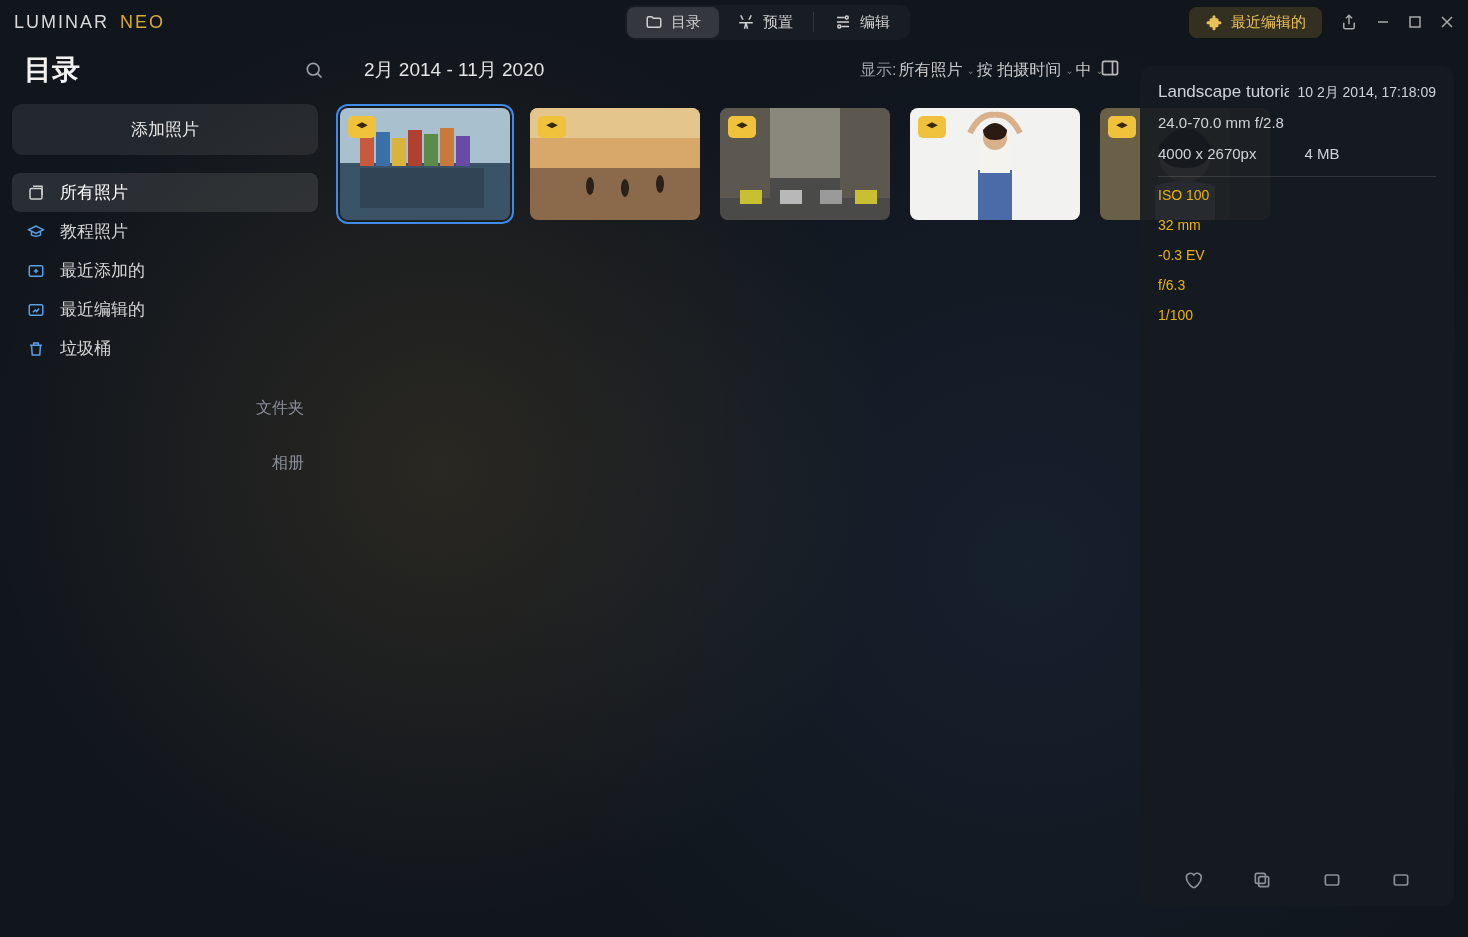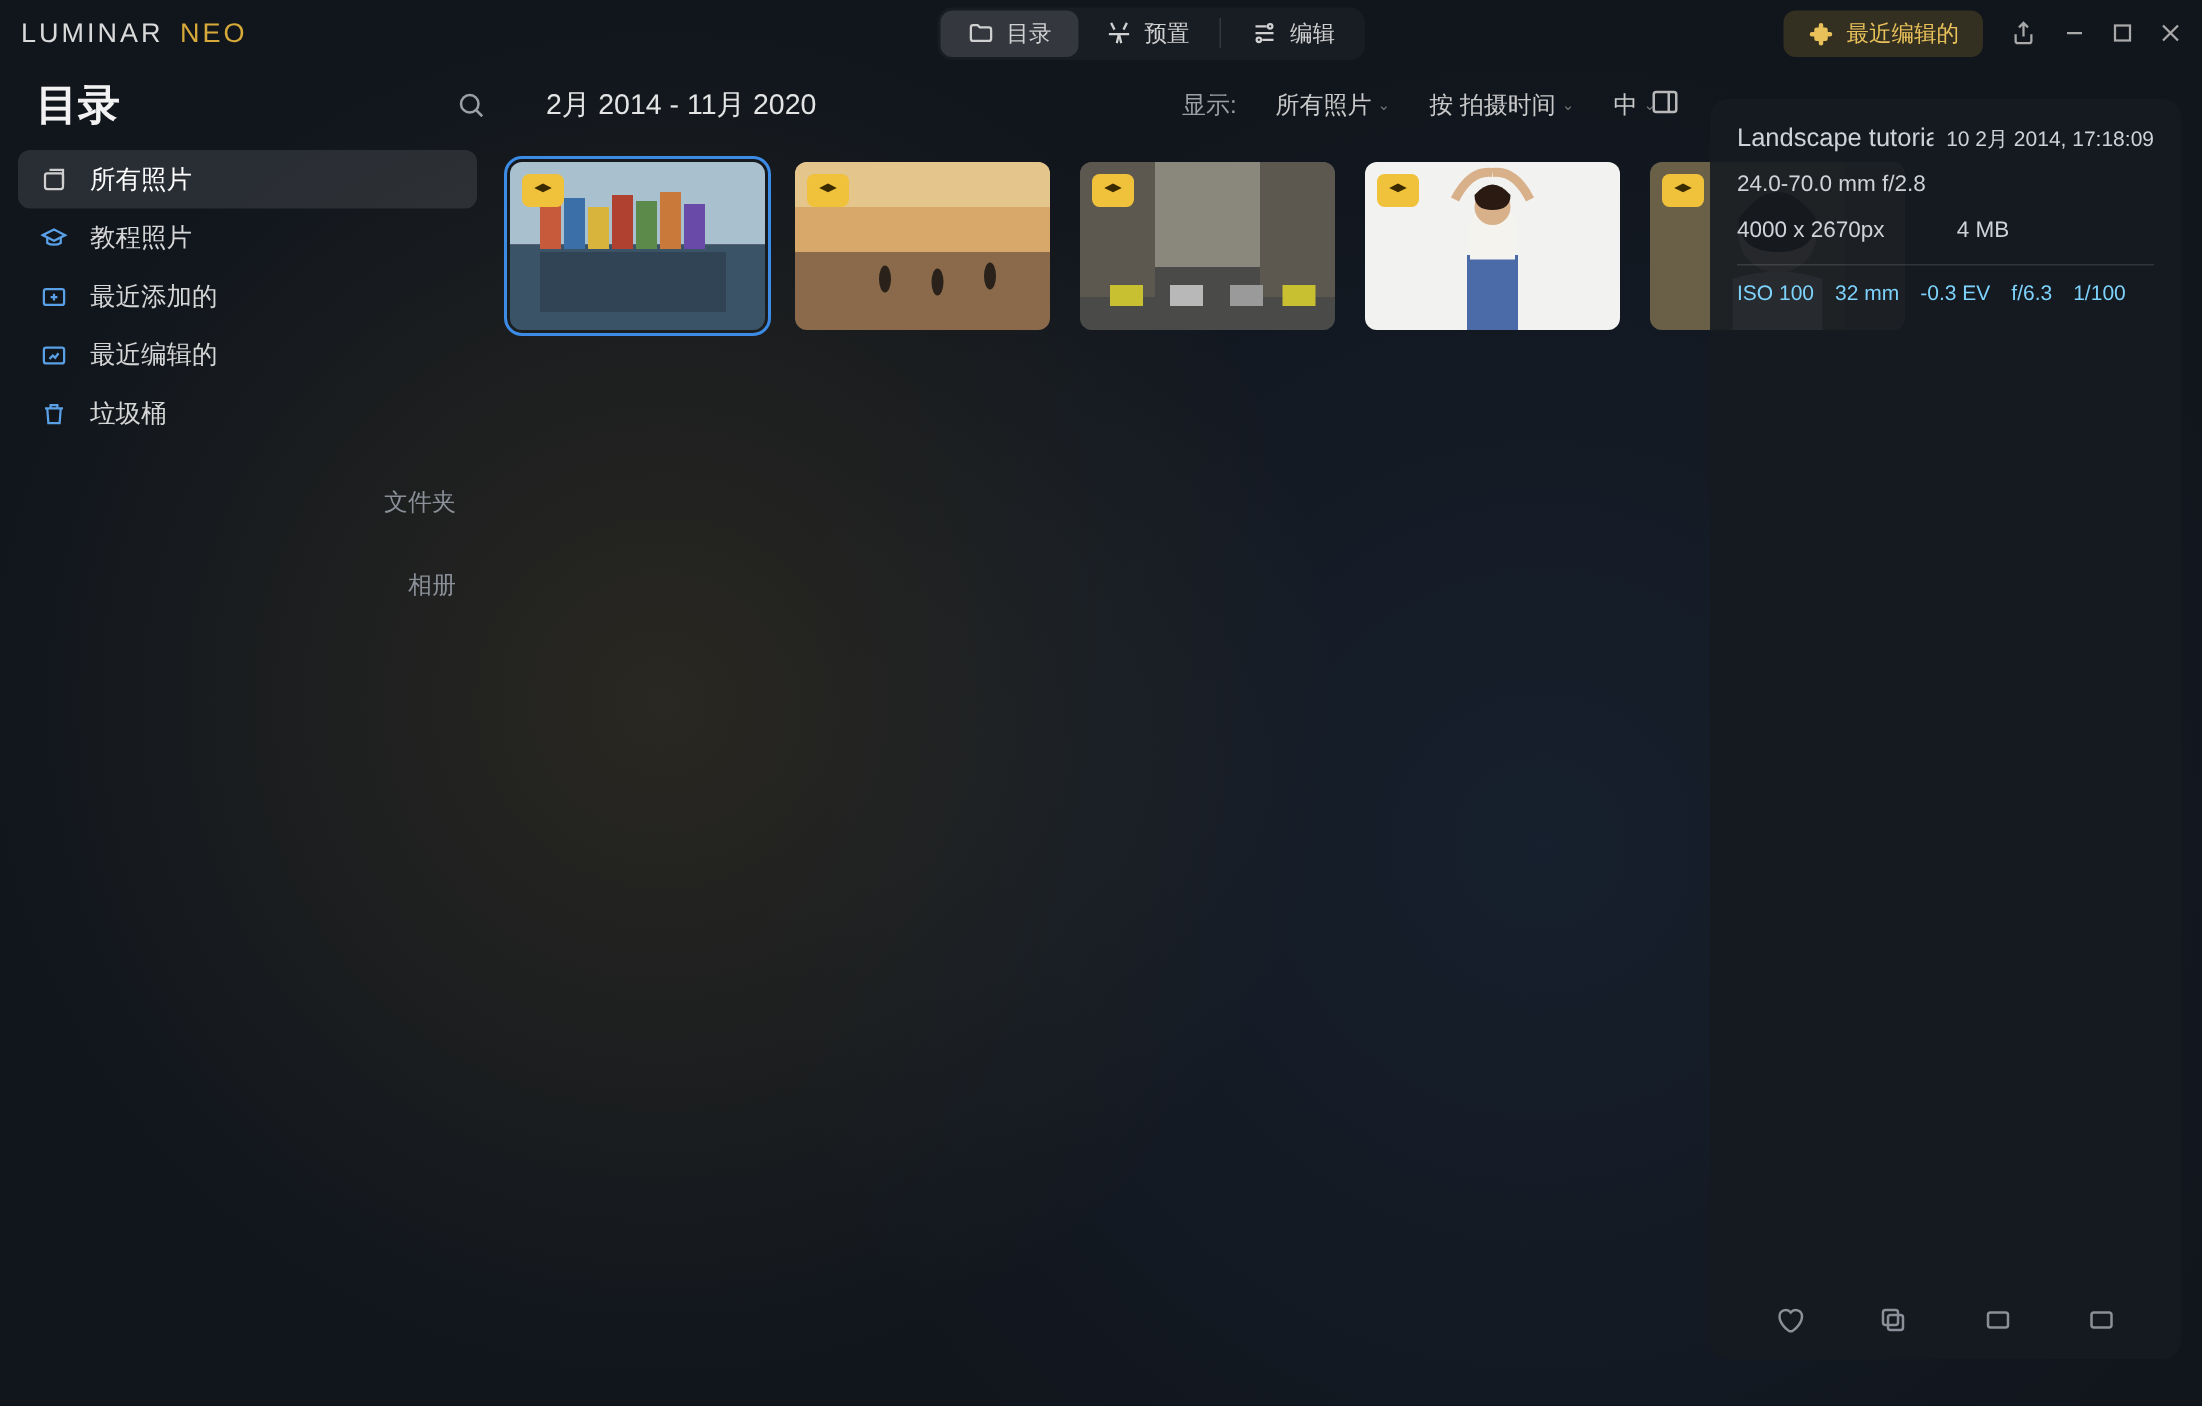--- a/index.html
+++ b/index.html
@@ -61,21 +61,21 @@
 
 .second-row {
   position:relative; z-index:5;
   display:flex; align-items:center;
   padding: 6px 24px 10px 24px;
   height: 56px;
 }
 .sidebar-title { font-size:28px; font-weight:700; color:#f2f2f2; }
 .search-icon { margin-left:224px; color:#9aa0a6; cursor:pointer; }
 .date-range { margin-left:40px; font-size:19px; color:#e4e4e4; }
-.filter-bar { margin-left:auto; display:flex; align-items:center; gap:26px; font-size:16px; color:#c9c9c9; margin-right: 340px;}
+.filter-bar { margin-left:auto; display:flex; align-items:center; gap:2px; font-size:16px; color:#c9c9c9; margin-right: 340px;}
 .filter-label { color:#9aa0a6; }
 .filter-drop { display:flex; align-items:center; gap:4px; cursor:pointer;}
 .chev { font-size:10px; color:#777; }
 
 .main {
   position:relative; z-index:5;
   display:flex;
   height: calc(100% - 100px);
 }
 .sidebar {
@@ -145,21 +145,21 @@
 .info-title-row { display:flex; justify-content:center; align-items:baseline; gap:8px; }
 .info-title { font-size:17px; color:#cfd3d8; white-space:nowrap; overflow:hidden; }
 .info-date { font-size:14px; color:#cfd3d8; white-space:nowrap;}
 .camera-row { display:flex; align-items:center; gap:10px; margin-top:22px; }
 .camera-name { font-size:17px; font-weight:600; color:#eaeaea; white-space:nowrap; overflow:hidden; flex:1;}
 .awb { font-size:12px; color:#9aa0a6; }
 .meter-icon { color:#9aa0a6; }
 .lens { font-size:15px; color:#cfd3d8; margin-top:12px; }
 .dim-row { display:flex; gap:48px; font-size:15px; color:#cfd3d8; margin-top:14px; }
 .sep-line { height:1px; background:rgba(255,255,255,0.12); margin:14px 0 10px 0; }
-.exif-row { display:flex; gap:14px; font-size:14px; color:#7dd3fc; }
+.exif-row { display:flex; gap:14px; font-size:14px; color:#eab308;flex-direction:column; }
 .info-footer {
   margin-top:auto;
   display:flex; justify-content:space-around;
   padding-top:12px;
   color:#8a8f98;
 }
 .info-footer .ic { cursor:pointer; }
 
 .panel-toggle {
   position:absolute;
@@ -263,20 +263,21 @@
 
 <span class="panel-toggle">
   <svg width="20" height="20" viewBox="0 0 24 24" fill="none" stroke="currentColor" stroke-width="2">
       <rect x="3" y="4" width="18" height="16" rx="2"></rect>
       <path d="M15 4v16"></path>
     </svg>
 </span>
 
 <div class="main">
   <div class="sidebar">
+    <div class="add-photos">添加照片</div>
 
     <div class="nav-item active">
       <span class="ni-icon">
           <svg width="18" height="18" viewBox="0 0 24 24" fill="none" stroke="currentColor" stroke-width="2">
             <rect x="4" y="6" width="16" height="14" rx="2"></rect>
             <path d="M8 3h12a0 0 0 0 1 0 0v12"></path>
           </svg>
         </span>
       <span>所有照片</span>
     </div>

